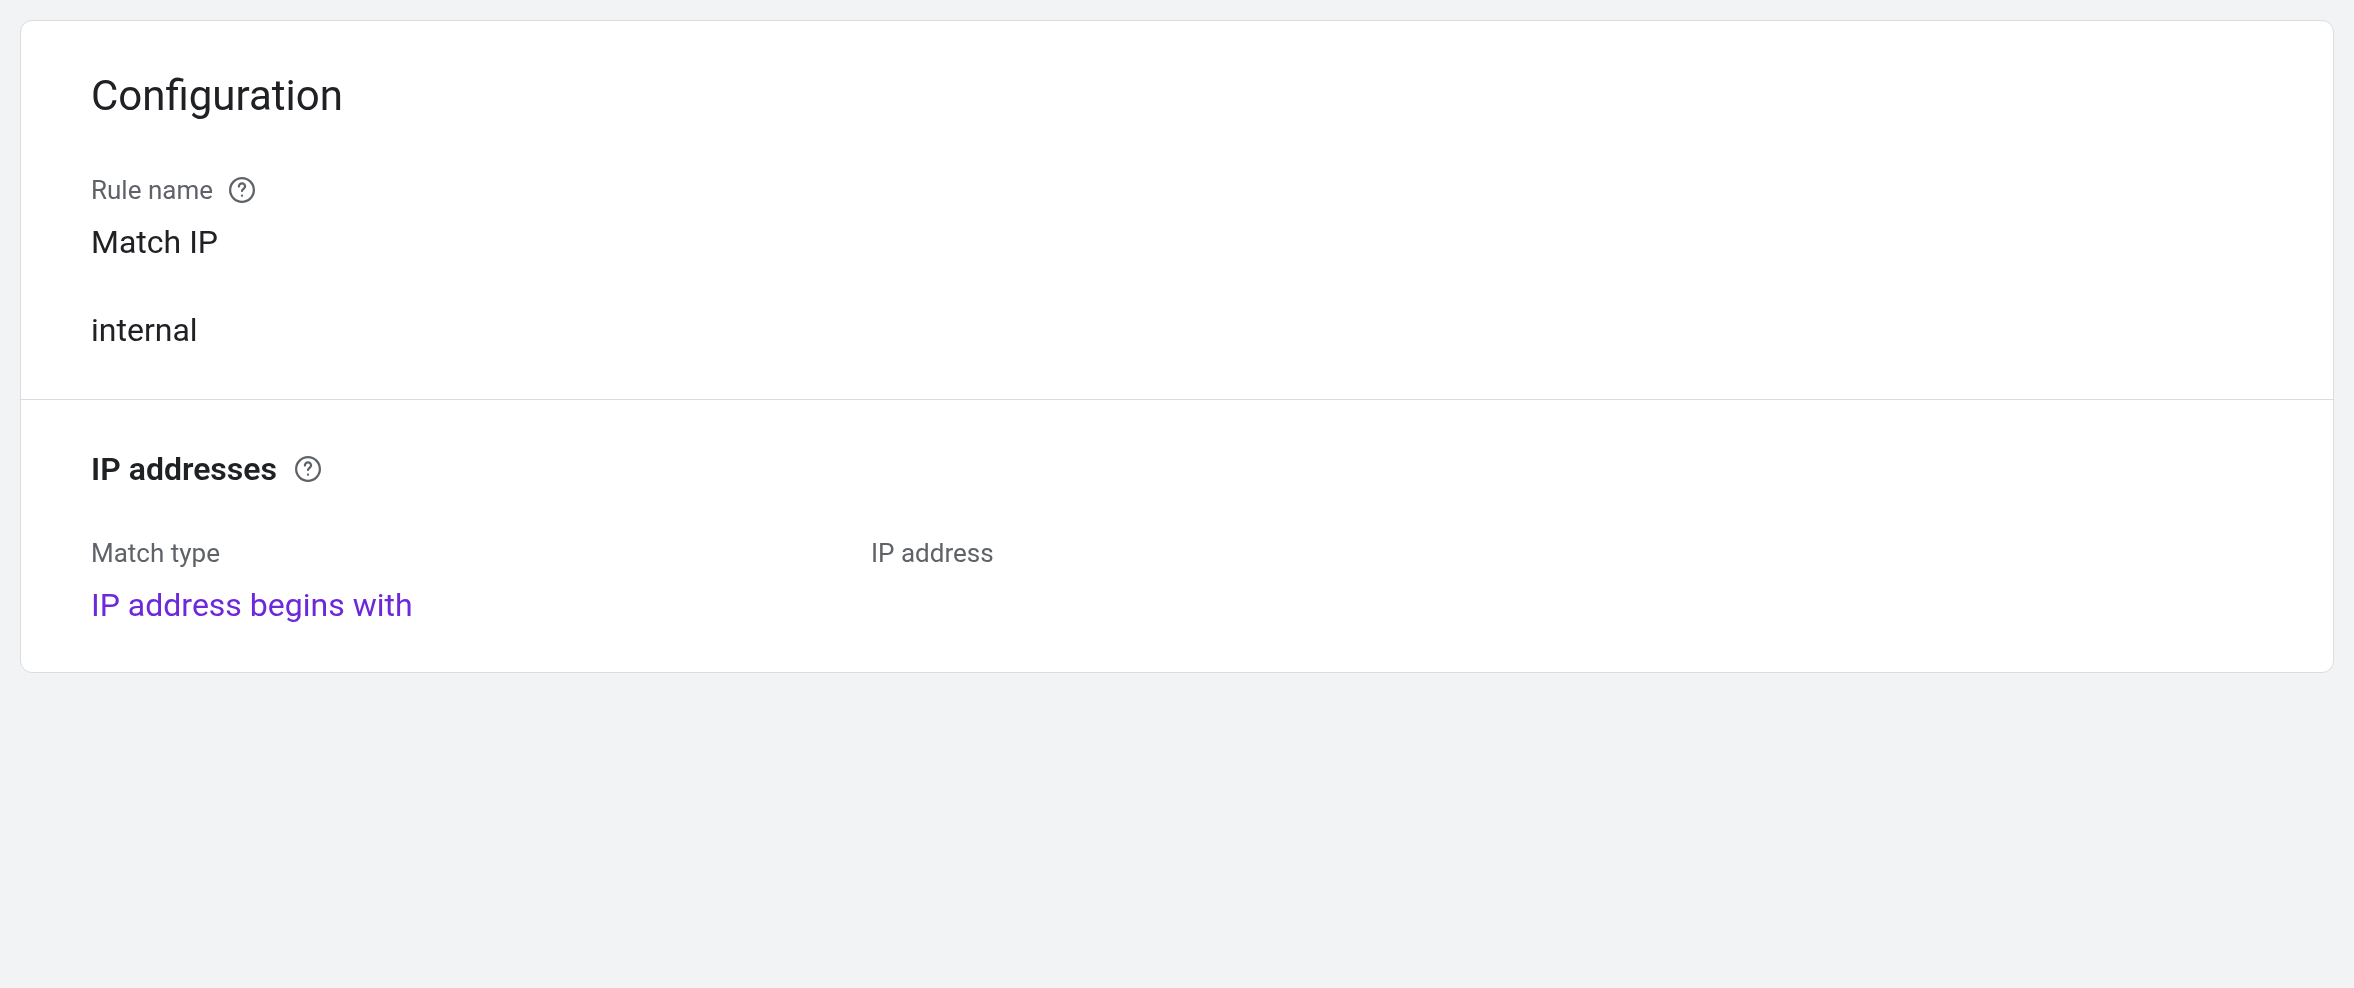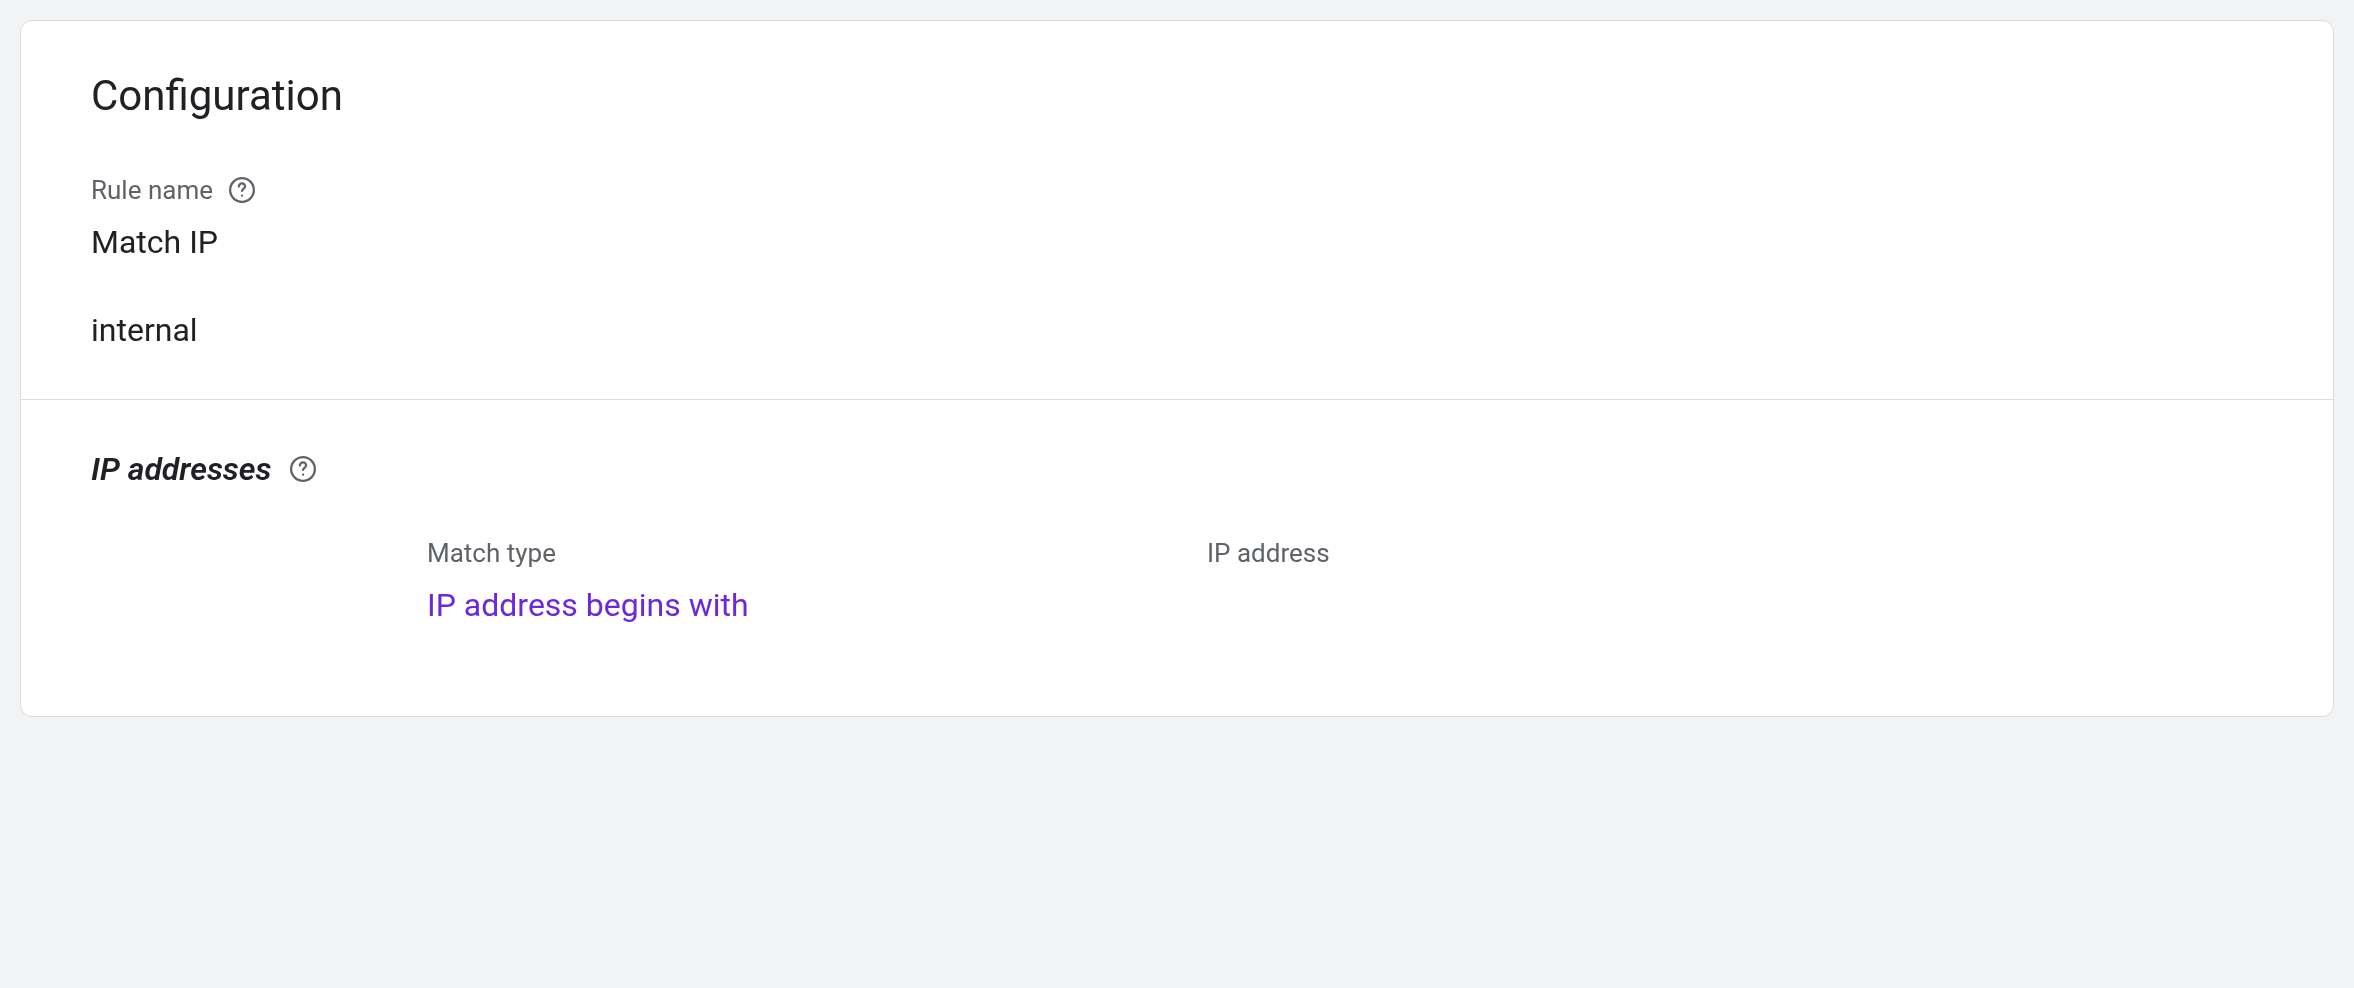--- a/index.html
+++ b/index.html
@@ -11,21 +11,21 @@
     background: #f1f3f4;
     font-family: 'Google Sans', Roboto, Arial, sans-serif;
     padding: 20px;
     width: 2354px;
     color: #202124;
   }
   .card {
     background: #ffffff;
     border: 1px solid #dadce0;
     border-radius: 12px;
-    padding: 50px 70px 92px 70px;
+    padding: 50px 70px 48px 70px;
   }
   .card-title {
     font-size: 42px;
     font-weight: 400;
     color: #202124;
     margin-bottom: 55px;
   }
   .field-group {
     margin-bottom: 50px;
   }
@@ -62,31 +62,29 @@
     border-top: 1px solid #dadce0;
     margin: 28px 0 50px 0;
     margin-left: -70px;
     margin-right: -70px;
   }
   .section-heading-row {
     display: flex;
     align-items: center;
     gap: 16px;
     margin-bottom: 50px;
-    font-style: italic;
   }
   .section-heading {
     font-size: 32px;
     font-weight: 600;
     color: #202124;
   }
   .columns {
     display: flex;
     gap: 60px;
-    justify-content: center;
   }
   .col {
     flex: 0 0 720px;
   }
   .col-label {
     font-size: 26px;
     color: #5f6368;
     font-weight: 400;
     margin-bottom: 18px;
   }

